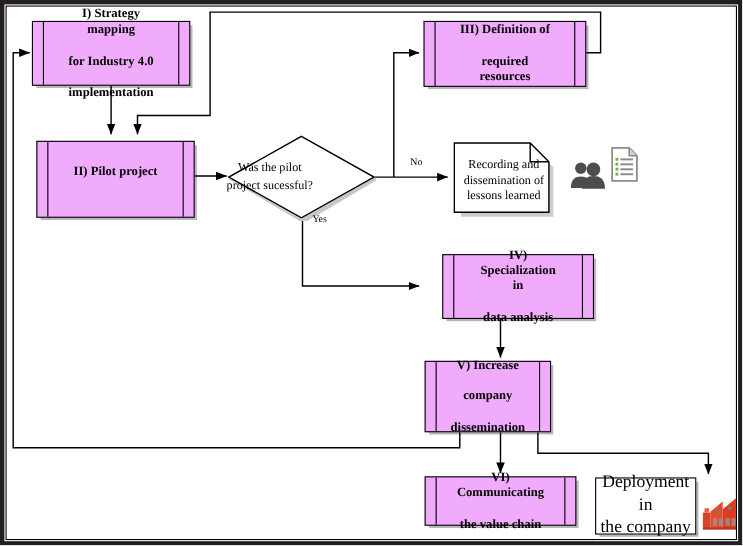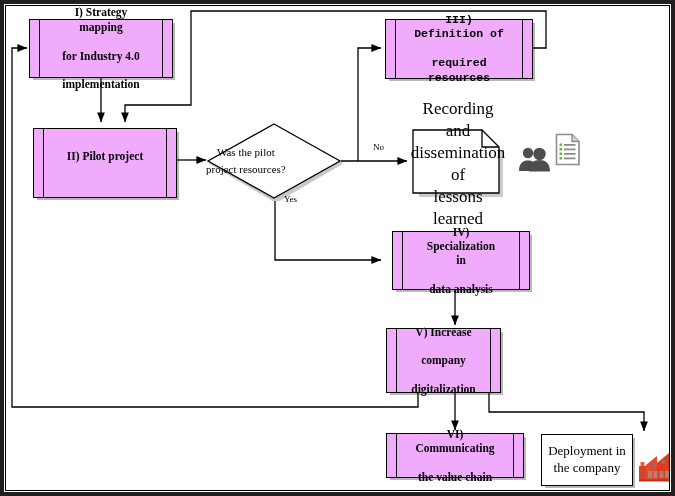--- a/index.html
+++ b/index.html
@@ -49,21 +49,21 @@
   }
   .proc:before{left:9px;}
   .proc:after{right:9px;}
   .proc span{display:block;padding:0 14px;}
 
   .plainbox{
     background:#ffffff;
     border:1.4px solid #000;
     display:flex;align-items:center;justify-content:center;
     text-align:center;
-    font-size:13px;
+    font-size:16px;
     line-height:1.3;
     color:#000;
     box-shadow:3px 3px 0 -1px rgba(0,0,0,0.28);
   }
 
   
   .decision{z-index:20;}
   .decision .dia{
     position:absolute;left:0;top:0;width:100%;height:100%;
   }
@@ -74,21 +74,21 @@
     z-index:2;
     font-family:Liberation Serif, serif;
   }
 
   
   .docshape{z-index:20;}
   .docshape svg{position:absolute;left:0;top:0;}
   .docshape .dtext{
     position:absolute;left:0;top:0;width:100%;height:100%;
     display:flex;align-items:center;justify-content:center;
-    text-align:center;font-size:17px;line-height:1.3;color:#000;z-index:3;
+    text-align:center;font-size:11px;line-height:1.3;color:#000;z-index:3;
     padding:0 6px;box-sizing:border-box;
   }
 
   .edge-label{
     position:absolute;font-size:9px;color:#000;z-index:25;
     font-family:"Liberation Serif", serif;
   }
 
   .icon{position:absolute;z-index:30;}
 </style>
@@ -142,29 +142,29 @@
   </div>
 
   <div class="node decision" style="left:206px;top:121px;width:136px;height:80px;">
     <svg class="dia" viewBox="0 0 136 80" xmlns="http://www.w3.org/2000/svg">
       <polygon points="70,7 138,42 70,82 2,42" fill="#9a9a9a" opacity="0.55"></polygon>
       <polygon points="68,3 134,40 68,77 2,40" fill="#ffffff" stroke="#000" stroke-width="1.3"></polygon>
     </svg>
     <div class="dlabel">
       <div>
         <span>Was the pilot</span><br>
-        <span>project resources?</span>
+        <span>project sucessful?</span>
       </div>
     </div>
   </div>
 
   <div class="edge-label" style="left:325px;top:142px;margin-left:48px;">No</div>
   <div class="edge-label" style="left:284px;top:194px;">Yes</div>
 
-  <div class="node proc" style="left:385px;top:19px;width:148px;height:60px;font-family:Liberation Mono, monospace;">
+  <div class="node proc" style="left:385px;top:19px;width:148px;height:60px;">
     <span>
       <span>III) Definition of</span><br>
       <span>required resources</span>
     </span>
   </div>
 
   <div class="node docshape" style="left:412px;top:129px;width:92px;height:70px;">
     <svg width="92" height="70" viewBox="0 0 92 70" xmlns="http://www.w3.org/2000/svg">
       <path d="M4,4 L72,4 L88,20 L88,65 L4,65 Z" fill="#9a9a9a" opacity="0.5" transform="translate(3,3)"></path>
       <path d="M1,1 L70,1 L87,18 L87,64 L1,64 Z" fill="#ffffff" stroke="#000" stroke-width="1.3"></path>
@@ -196,32 +196,32 @@
       <rect x="4.5" y="15" width="2.6" height="2.6" fill="#76b043"></rect>
       <rect x="4.5" y="19.5" width="2.6" height="2.6" fill="#76b043"></rect>
       <rect x="4.5" y="24" width="2.6" height="2.6" fill="#76b043"></rect>
       <rect x="9" y="11" width="11.5" height="1.8" fill="#8c8c8c"></rect>
       <rect x="9" y="15.5" width="11.5" height="1.8" fill="#8c8c8c"></rect>
       <rect x="9" y="20" width="11.5" height="1.8" fill="#8c8c8c"></rect>
       <rect x="9" y="24.5" width="11.5" height="1.8" fill="#8c8c8c"></rect>
     </svg>
   </div>
 
-  <div class="node proc" style="left:392px;top:231px;width:138px;height:59px;">
+  <div class="node proc" style="left:402px;top:231px;width:138px;height:59px;">
     <span>
       <span>IV) Specialization in</span><br>
       <span>data analysis</span>
     </span>
   </div>
 
   <div class="node proc" style="left:386px;top:328px;width:115px;height:65px;">
     <span>
       <span>V) Increase</span><br>
       <span>company</span><br>
-      <span>digitalization</span>
+      <span>dissemination</span>
     </span>
   </div>
 
   <div class="node proc" style="left:386px;top:433px;width:138px;height:45px;">
     <span>
       <span>VI) Communicating</span><br>
       <span>the value chain</span>
     </span>
   </div>
 

